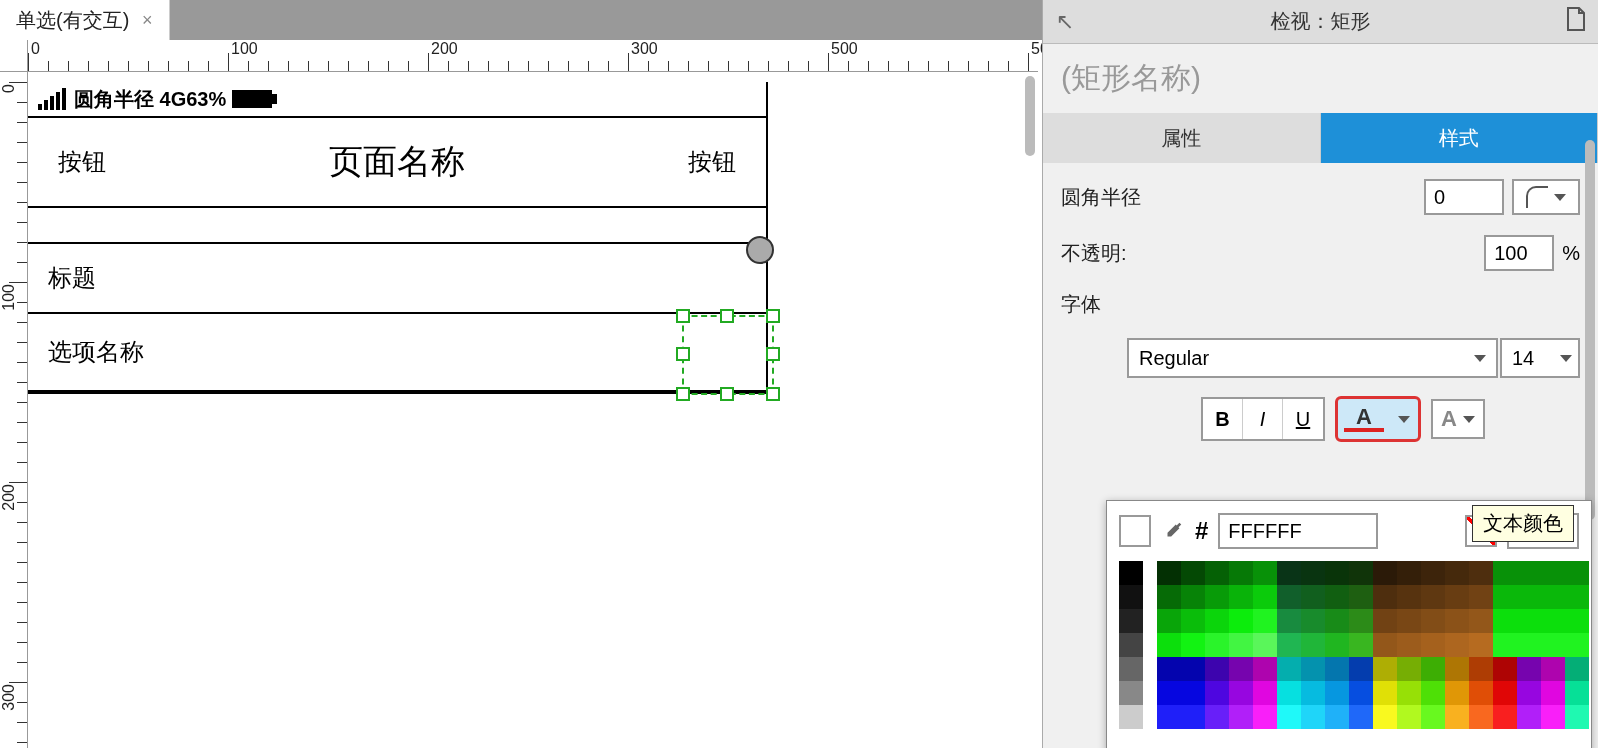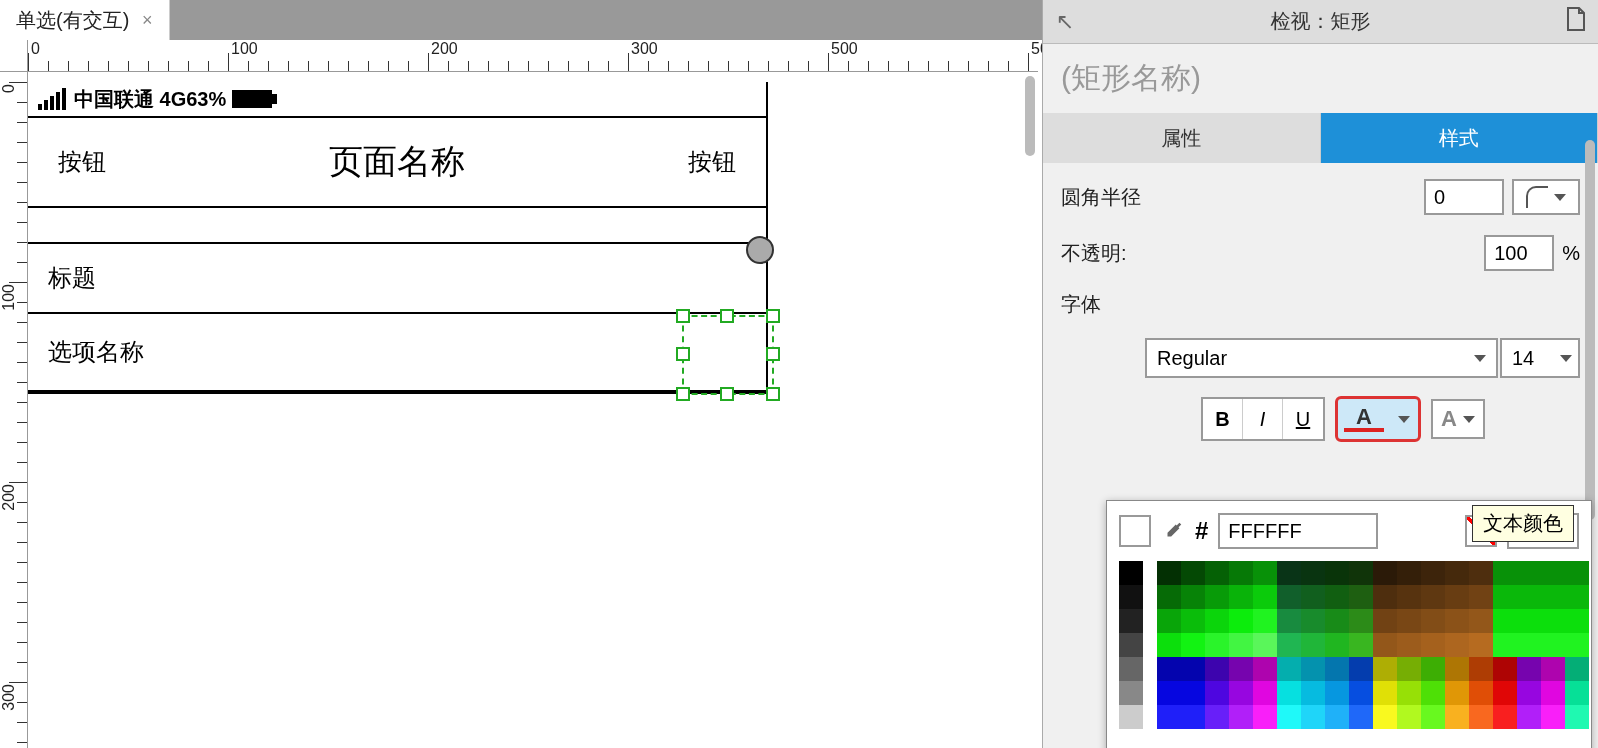--- a/index.html
+++ b/index.html
@@ -62,21 +62,21 @@
 .plabel { font-size: 20px; color: #222; flex: 0 0 140px; }
 .pinput { border: 2px solid #999; background: #fff; height: 36px; font-size: 20px; padding: 0 8px; }
 .pinput.sm { width: 80px; }
 .pinput.md { width: 70px; }
 .cornerbtn { width: 68px; height: 36px; border: 2px solid #999; background: #fff; margin-left: 8px; display: flex; align-items: center; justify-content: center; position: relative; }
 .cornericon { width: 22px; height: 22px; border: 2px solid #555; border-right: none; border-bottom: none; border-top-left-radius: 10px; }
 .dropdown-arrow { width: 0; height: 0; border-left: 6px solid transparent; border-right: 6px solid transparent; border-top: 7px solid #555; margin-left: 6px; }
 
 .fontdrop { flex: 1; border: 2px solid #999; background: #fff; height: 40px; display: flex; align-items: center; padding: 0 10px; font-size: 20px; position: relative; }
 .fontdrop .dropdown-arrow { position: absolute; right: 10px; }
-.fontrow2 { display: flex; gap: 2px; margin-left: 84px; margin-bottom: 18px; justify-content: center; }
+.fontrow2 { display: flex; gap: 2px; margin-left: 66px; margin-bottom: 18px; justify-content: center; }
 .fontstyledrop { flex: 1; border: 2px solid #999; background: #fff; height: 40px; display: flex; align-items: center; padding: 0 10px; font-size: 20px; position: relative; }
 .fontsizedrop { width: 80px; border: 2px solid #999; background: #fff; height: 40px; display: flex; align-items: center; padding: 0 10px; font-size: 20px; position: relative; }
 
 .stylerow { display: flex; gap: 10px; margin-left: 140px; align-items: center; }
 .sbtn-group { display: flex; border: 2px solid #999; background: #fff; }
 .sbtn { width: 40px; height: 40px; display: flex; align-items: center; justify-content: center; font-size: 20px; font-family: 'Times New Roman', serif; border-right: 1px solid #ccc; }
 .sbtn:last-child { border-right: none; }
 .colorbtn { display: flex; border: 3px solid #d33; border-radius: 6px; background: #cde8f8; height: 46px; align-items: center; }
 .colorbtn .A { width: 40px; text-align: center; font-size: 22px; font-weight: bold; color: #333; border-bottom: 4px solid #d22; margin: 0 6px; line-height: 22px; }
 .colorbtn .dropdown-arrow { margin: 0 8px; }
@@ -223,21 +223,21 @@
   <div class="canvas-scroll"></div>
   <div class="phone">
     <div class="statusbar">
       <div class="sig">
         <span style="height:6px"></span>
           <span style="height:10px"></span>
           <span style="height:14px"></span>
           <span style="height:18px"></span>
           <span style="height:22px"></span>
       </div>
-      <span class="carrier">中国联通 4G</span>
+      <span class="carrier">圆角半径 4G</span>
       <span class="bat">
         <span>63%</span>
         <span class="baticon"></span>
       </span>
     </div>
     <div class="navbar">
       <span class="btn">按钮</span>
       <span class="title">页面名称</span>
       <span class="btn">按钮</span>
     </div>

